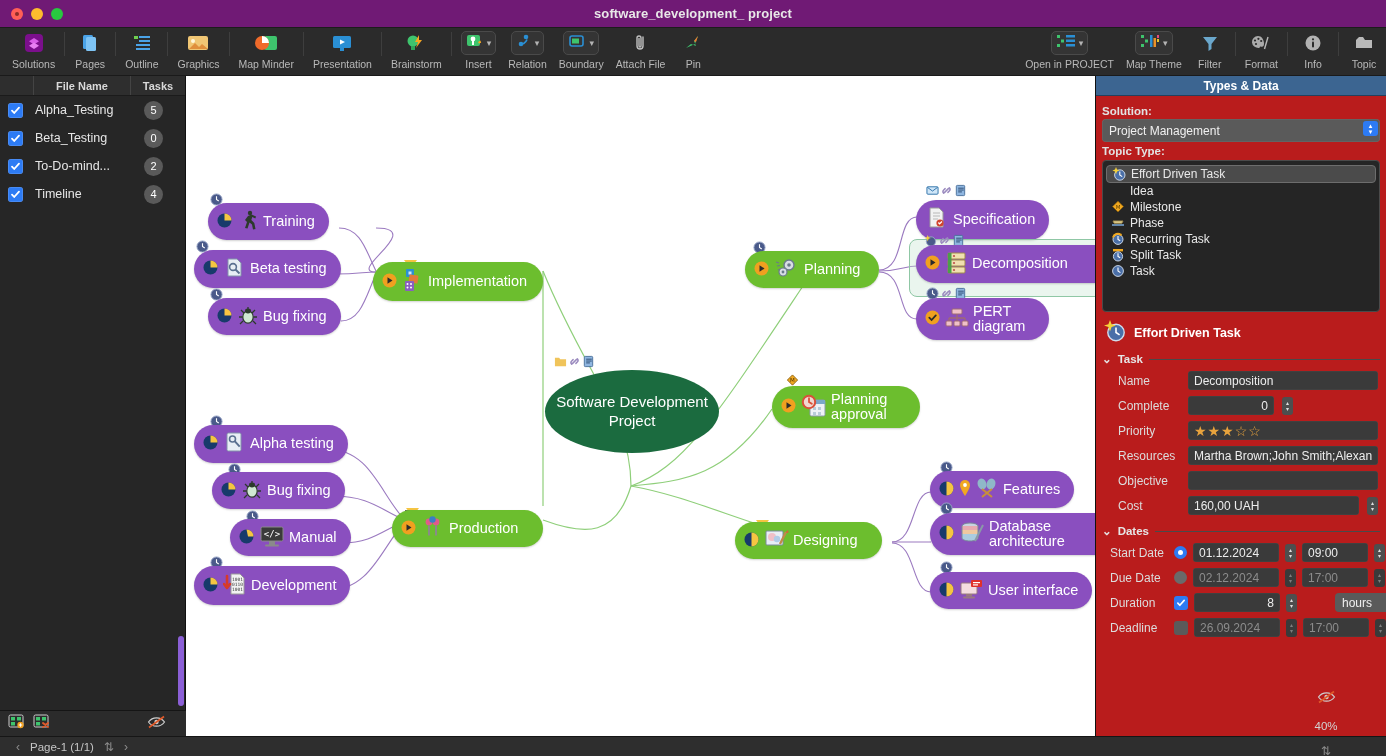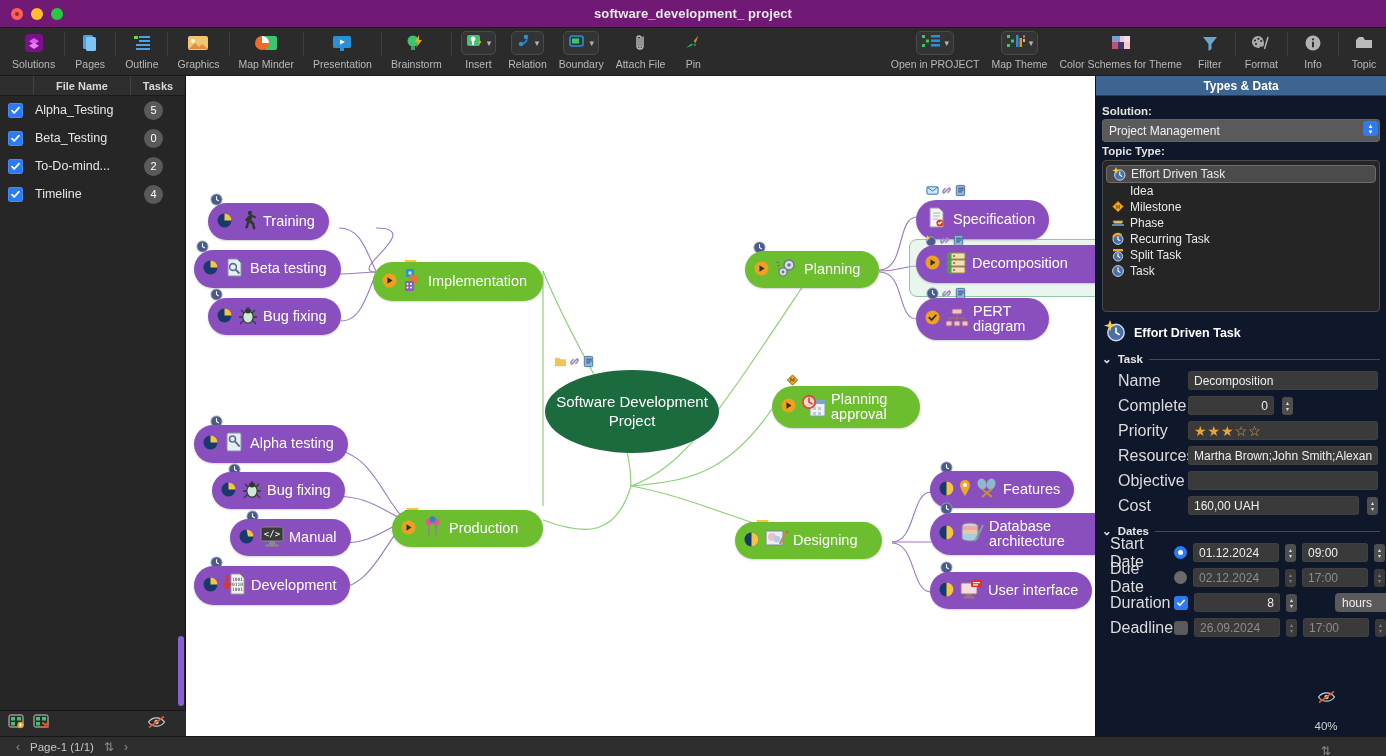--- a/index.html
+++ b/index.html
@@ -100,21 +100,21 @@
     position:absolute; border:1px solid #8fc7a5; background:rgba(190,225,203,.33);
     border-radius:8px;
   }
   .topmark { position:absolute; display:flex; gap:1px; align-items:center; }
   .miniicon { width:13px; height:13px; display:block; }
   svg.links { position:absolute; left:0; top:0; width:909px; height:660px; pointer-events:none; }
 
   
   .rightpanel {
     position:absolute; left:1095px; top:76px; width:291px; height:660px;
-    background:#0f172a; border-left:1px solid #111;
+    background:#b91c1c; border-left:1px solid #111;
   }
   .rp-title {
     height:20px; background:#3c6591; color:#fff; font-size:12px; font-weight:bold;
     display:flex; align-items:center; justify-content:center;
     border-bottom:1px solid #24405d;
   }
   .rp-body { padding:6px 6px 0; }
   .rp-lbl { color:#e2e2e2; font-size:11.5px; font-weight:bold; margin:3px 0 2px; }
   .combo {
     position:relative; height:23px; background:#5a5a5a; border-radius:4px;
@@ -135,21 +135,21 @@
   .ticon { width:15px; height:15px; margin-right:5px; flex:0 0 auto; display:flex; align-items:center; justify-content:center; }
   .tlbl { color:#e9e9e9; font-size:12px; }
   .rp-hdr2 { display:flex; align-items:center; gap:8px; padding:8px 8px 4px; }
   .rp-hdr2 .t { color:#fff; font-size:12.5px; font-weight:bold; }
   .section {
     display:flex; align-items:center; gap:6px; color:#e6e6e6; font-size:11.5px; font-weight:bold;
     padding:2px 6px;
   }
   .section .rule { flex:1; height:1px; background:#4a4a4a; }
   .frow { display:flex; align-items:center; height:25px; padding:0 8px 0 22px; gap:8px; }
-  .flabel { color:#dcdcdc; font-size:16px; width:62px; flex:0 0 auto; }
+  .flabel { color:#dcdcdc; font-size:12px; width:62px; flex:0 0 auto; }
   .field {
     flex:1; height:19px; background:#3a3a3a; border-radius:3px; color:#ededed; font-size:12px;
     display:flex; align-items:center; padding:0 6px; overflow:hidden; white-space:nowrap;
     box-shadow: inset 0 0 0 .5px rgba(255,255,255,.07);
   }
   .field.num { justify-content:flex-end; }
   .field.dim { color:#8c8c8c; }
   .stp {
     width:11px; height:18px; border-radius:3px; background:#4e4e4e; flex:0 0 auto;
     display:flex; flex-direction:column; align-items:center; justify-content:center;
@@ -389,33 +389,20 @@
                 <rect x="17" y="2" width="2" height="3" fill="#e84a7a"></rect>
                 <rect x="17" y="6" width="2" height="3" fill="#e8c52a"></rect>
               </svg>
           </span>
           <span class="chev">▾</span>
         </div>
       </div>
       <div class="tblabel">Map Theme</div>
     </div>
 
-    <div class="tbitem">
-      <div class="tbicon">
-        <svg width="22" height="18" viewBox="0 0 22 18">
-            <rect x="2" y="2" width="8" height="6" fill="#7a9fd4"></rect>
-            <rect x="10" y="2" width="4" height="6" fill="#e8ccd4"></rect>
-            <rect x="14" y="2" width="6" height="6" fill="#f0e0e4"></rect>
-            <rect x="2" y="8" width="6" height="7" fill="#c0507a"></rect>
-            <rect x="8" y="8" width="6" height="7" fill="#3a3a6a"></rect>
-            <rect x="14" y="8" width="6" height="7" fill="#f5c9cf"></rect>
-          </svg>
-      </div>
-      <div class="tblabel">Color Schemes for Theme</div>
-    </div>
 
     <div class="tbitem">
       <div class="tbicon">
         <svg width="20" height="20" viewBox="0 0 20 20">
             <path d="M3 4h14l-5.5 7v5l-3 2v-7z" fill="#6aa7cc"></path>
           </svg>
       </div>
       <div class="tblabel">Filter</div>
     </div>
     <div class="tbsep"></div>

